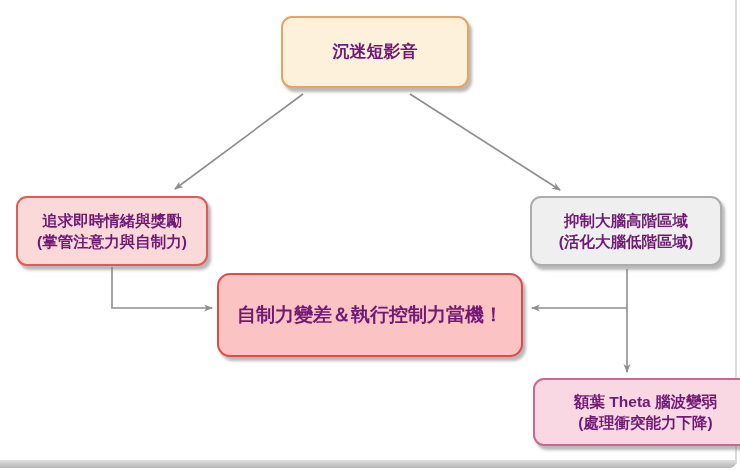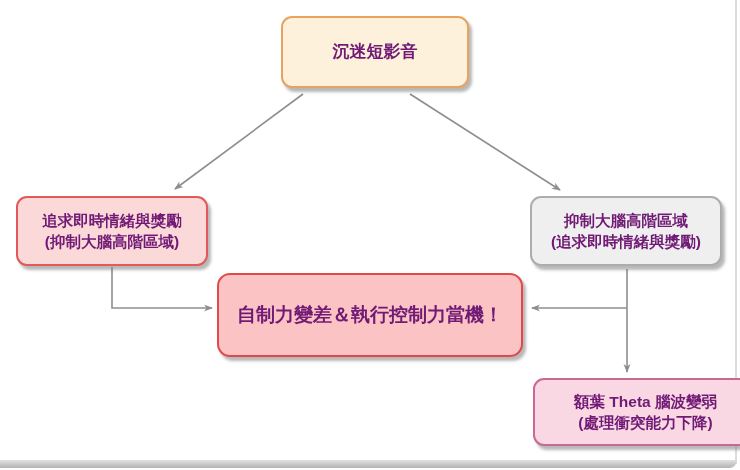--- a/index.html
+++ b/index.html
@@ -78,26 +78,26 @@
     <path class="arrow" d="M627,269 L627,372" marker-end="url(#ah)"></path>
     <path class="arrow" d="M627,308 L532,308" marker-end="url(#ah)"></path>
   </svg>
 
   <div class="node node-top">
     <div>沉迷短影音</div>
   </div>
 
   <div class="node node-left">
     <div>追求即時情緒與獎勵</div>
-    <div>(抑制大腦高階區域)</div>
+    <div>(掌管注意力與自制力)</div>
   </div>
 
   <div class="node node-right">
     <div>抑制大腦高階區域</div>
-    <div>(追求即時情緒與獎勵)</div>
+    <div>(活化大腦低階區域)</div>
   </div>
 
   <div class="node node-center">
     <div>自制力變差＆執行控制力當機！</div>
   </div>
 
   <div class="node node-bottom-right">
     <div>額葉 Theta 腦波變弱</div>
     <div>(處理衝突能力下降)</div>
   </div>

